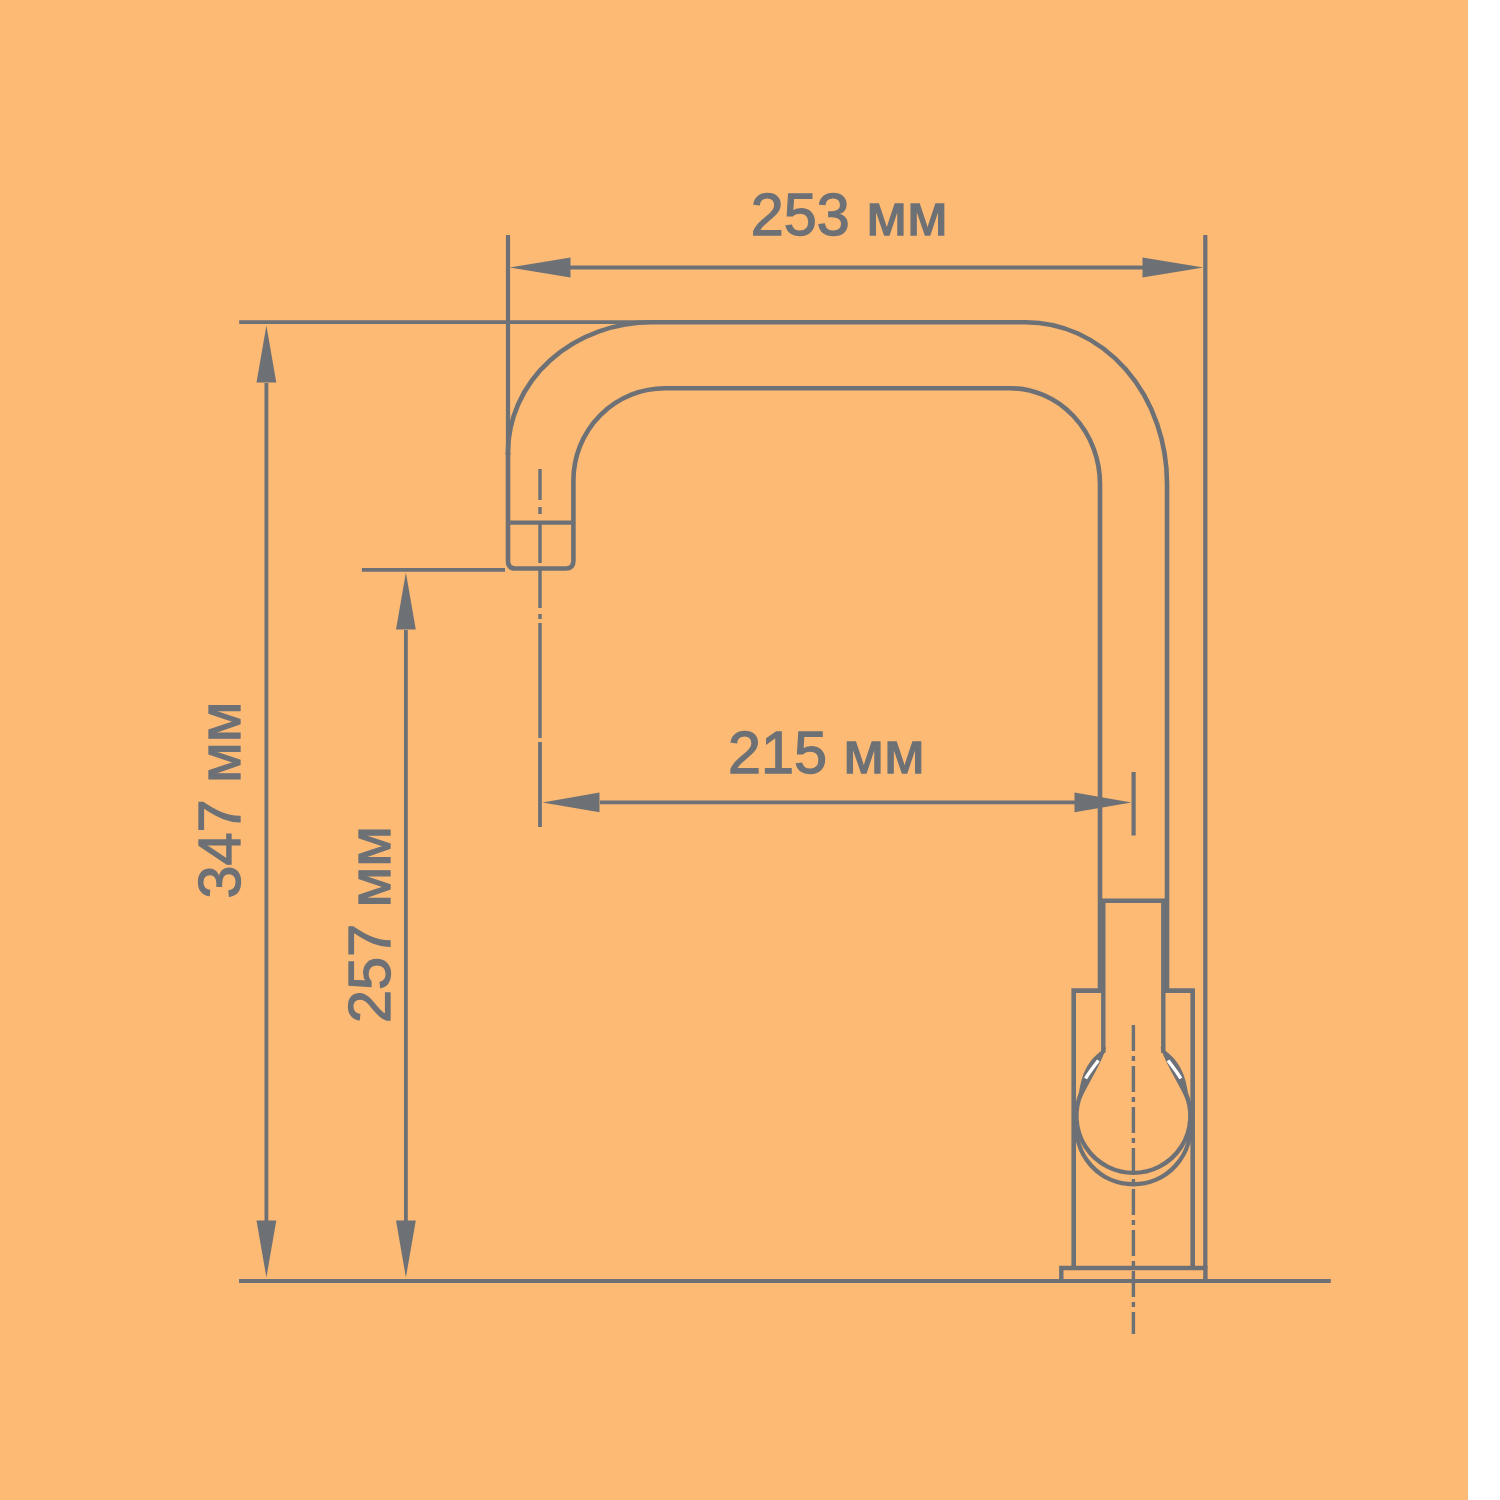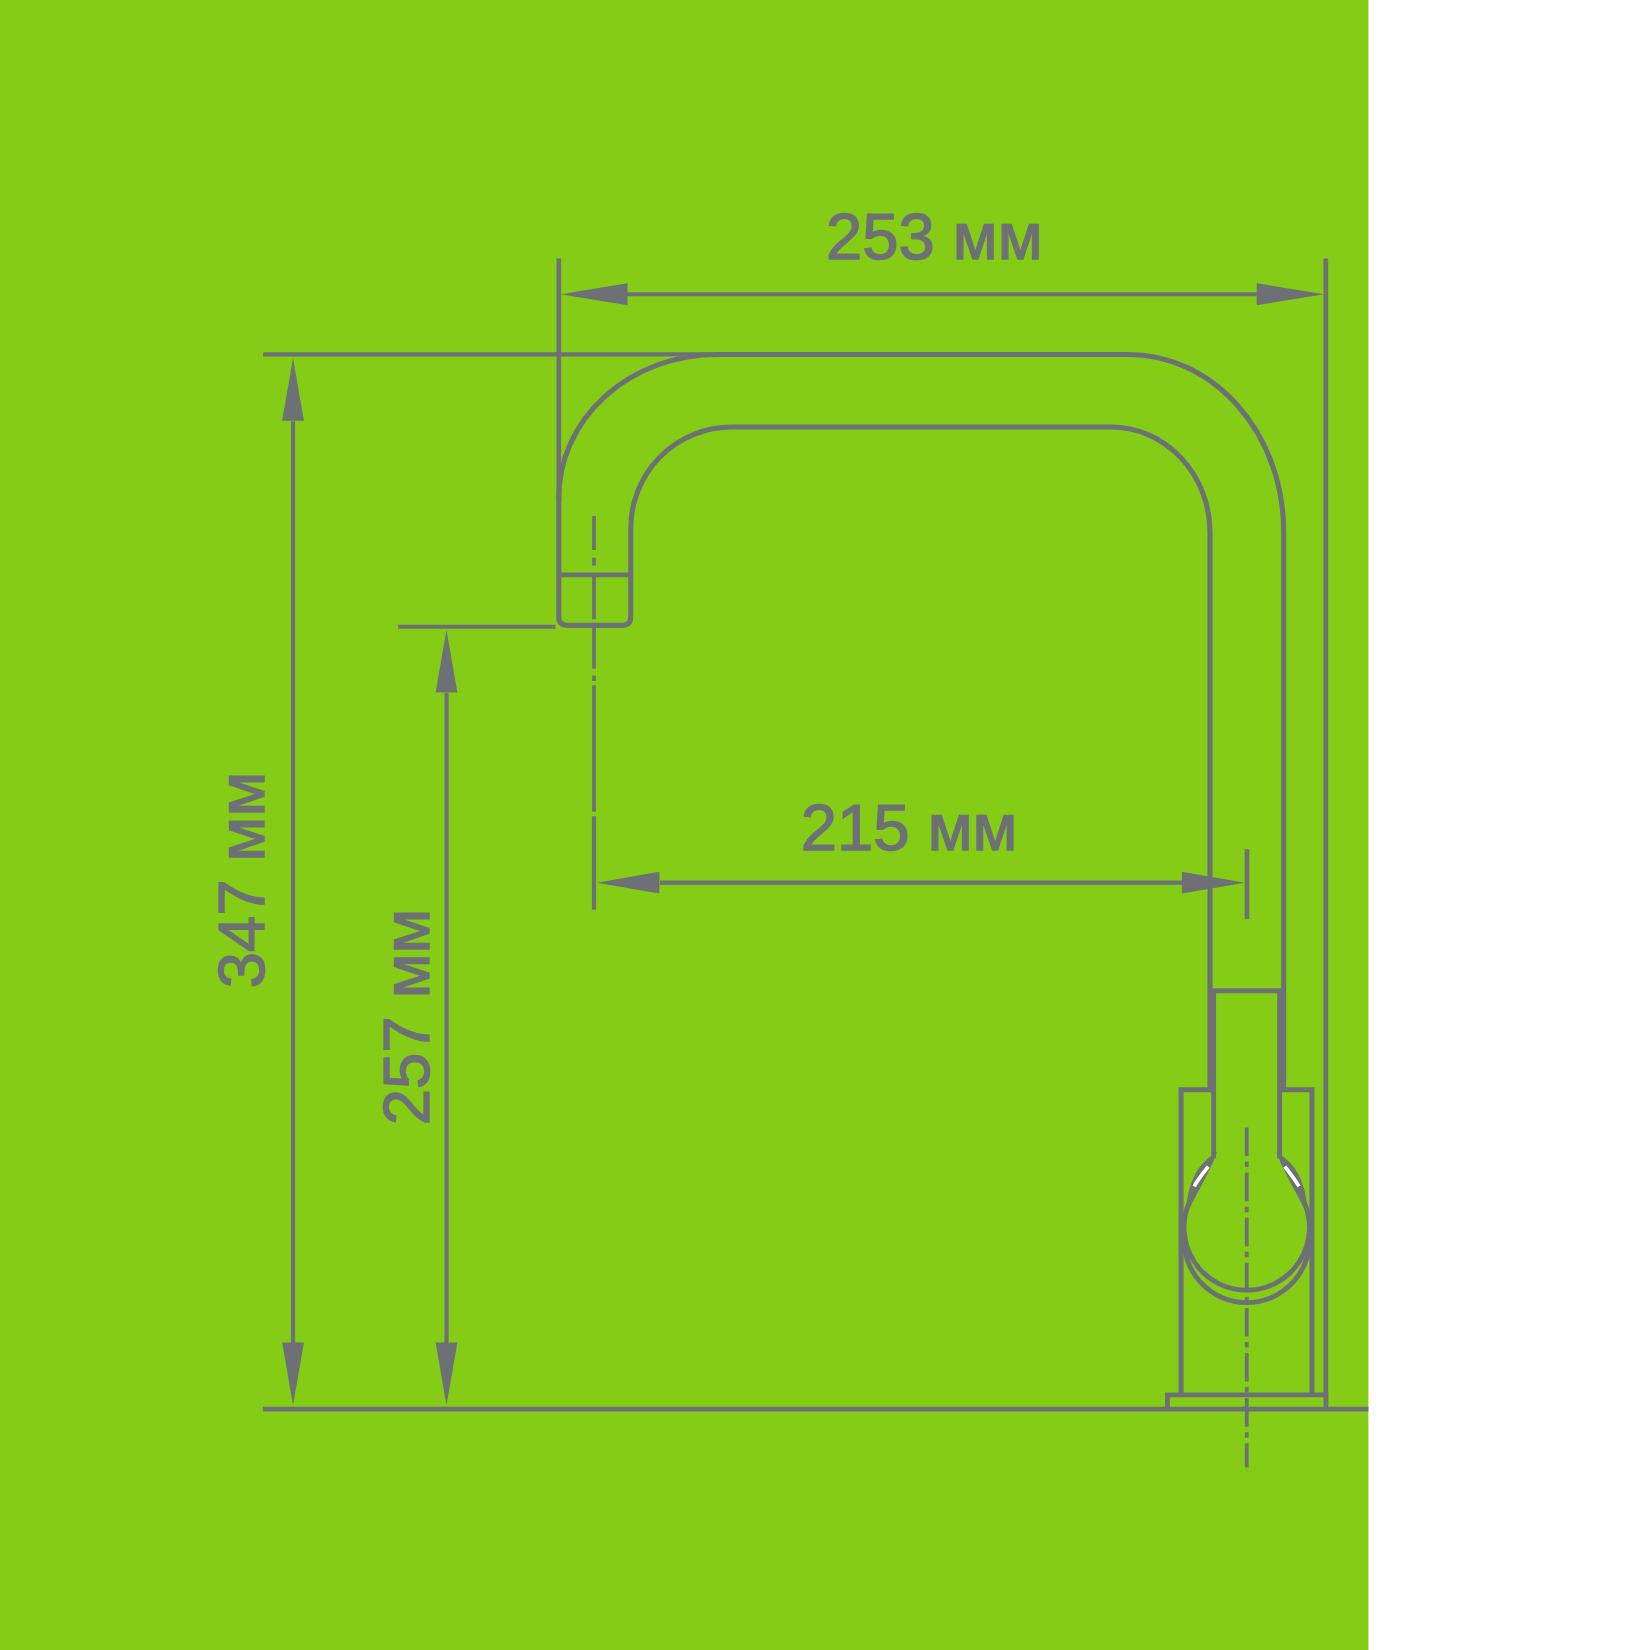--- a/index.html
+++ b/index.html
@@ -1,16 +1,16 @@
 <!DOCTYPE html>
 <html><head>
 <meta charset="utf-8">
 <style>
   html,body{margin:0;padding:0;background:#ffffff;}
-  .page{width:1244px;height:1500px;position:relative;background:#84cc16;overflow:hidden;}
+  .page{width:1468px;height:1500px;position:relative;background:#fdba74;overflow:hidden;}
   text{font-family:"Liberation Sans", sans-serif;font-weight:normal;fill:#6d7176;}
 </style>
 </head>
 <body>
 <div class="page">
 <svg width="1500" height="1500" viewBox="0 0 1500 1500" xmlns="http://www.w3.org/2000/svg">
   <g stroke="#6d7176" stroke-width="4.4" fill="none">
 
     <text x="849.3" y="235" font-size="59.3" text-anchor="middle" stroke="#6d7176" stroke-width="1.3">253 мм</text>
 

